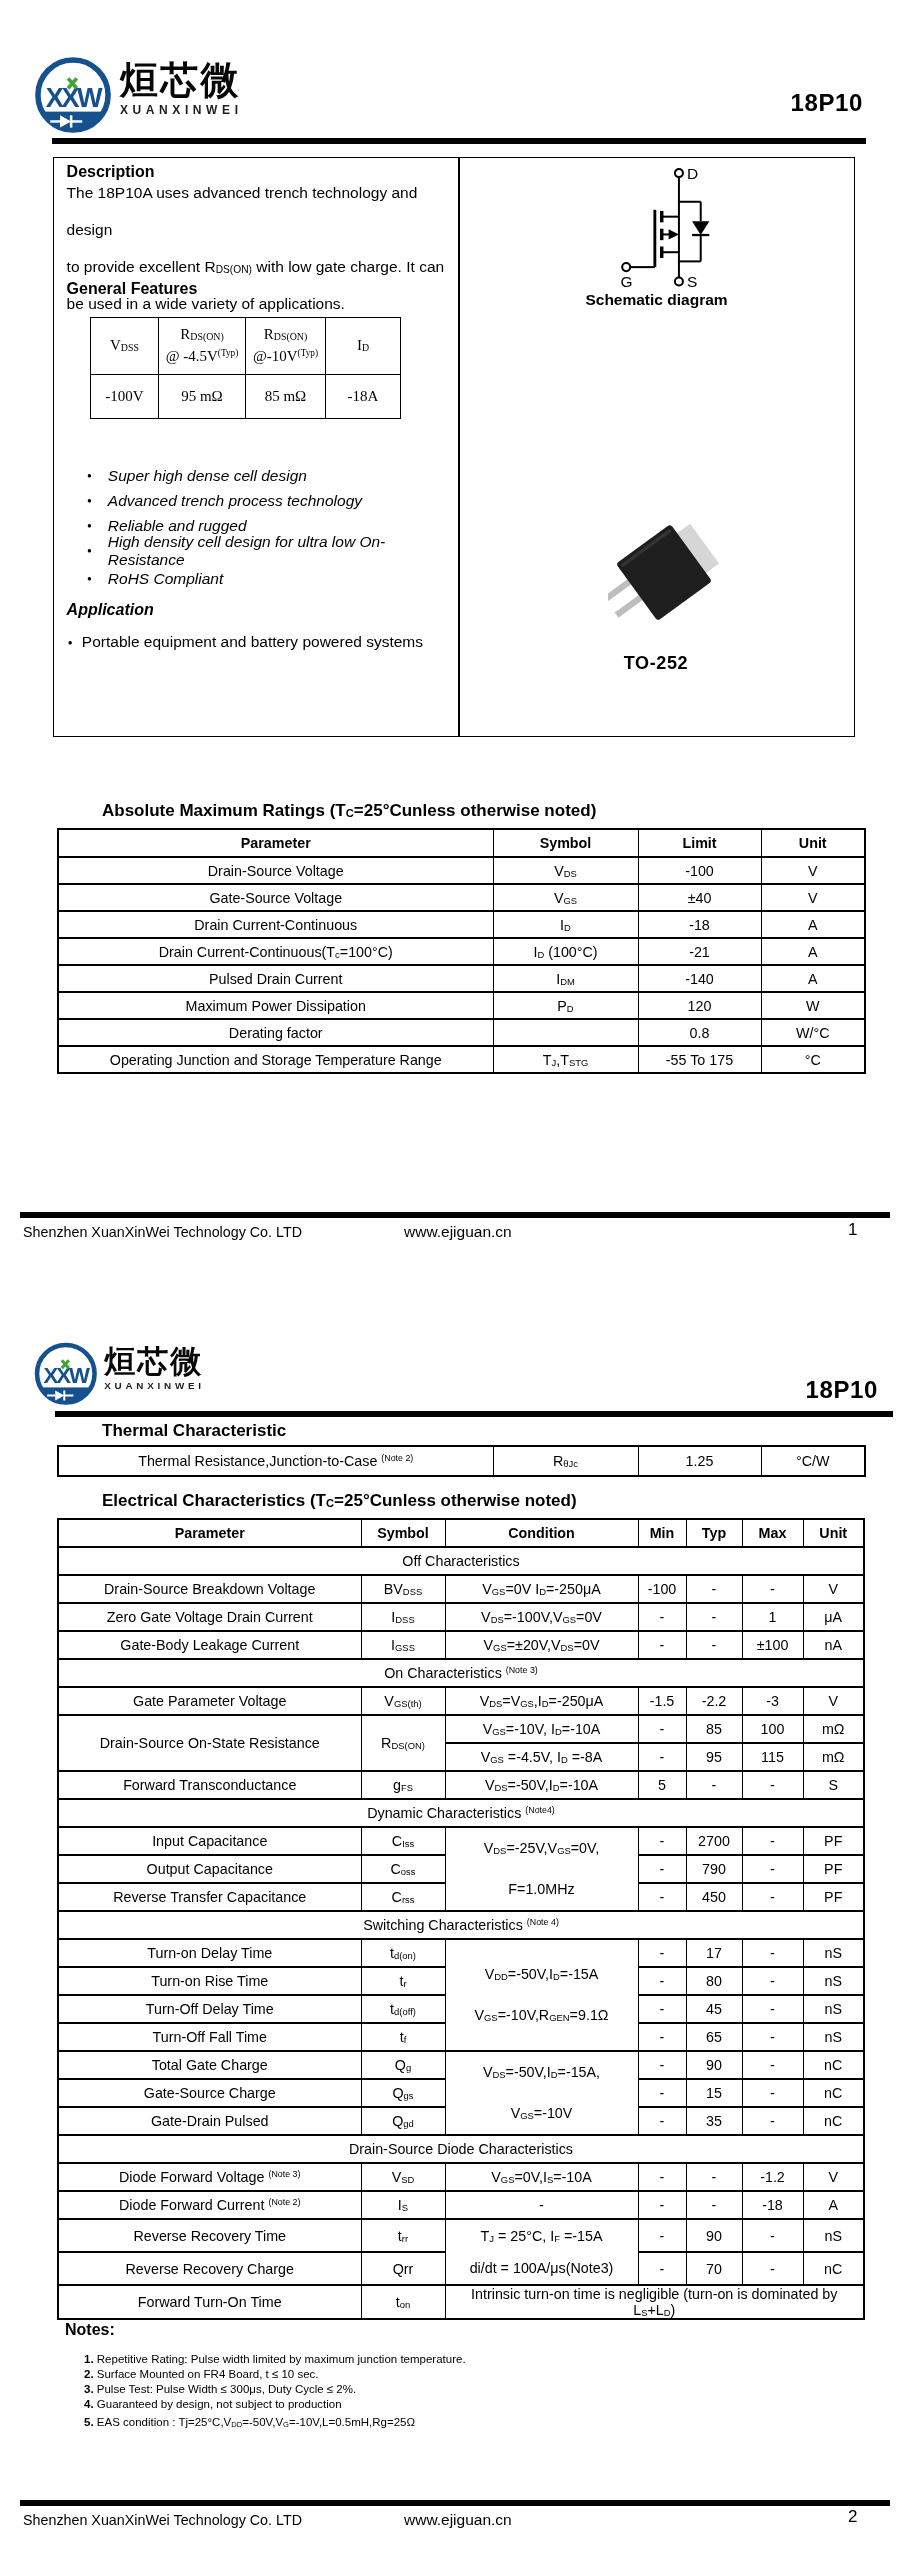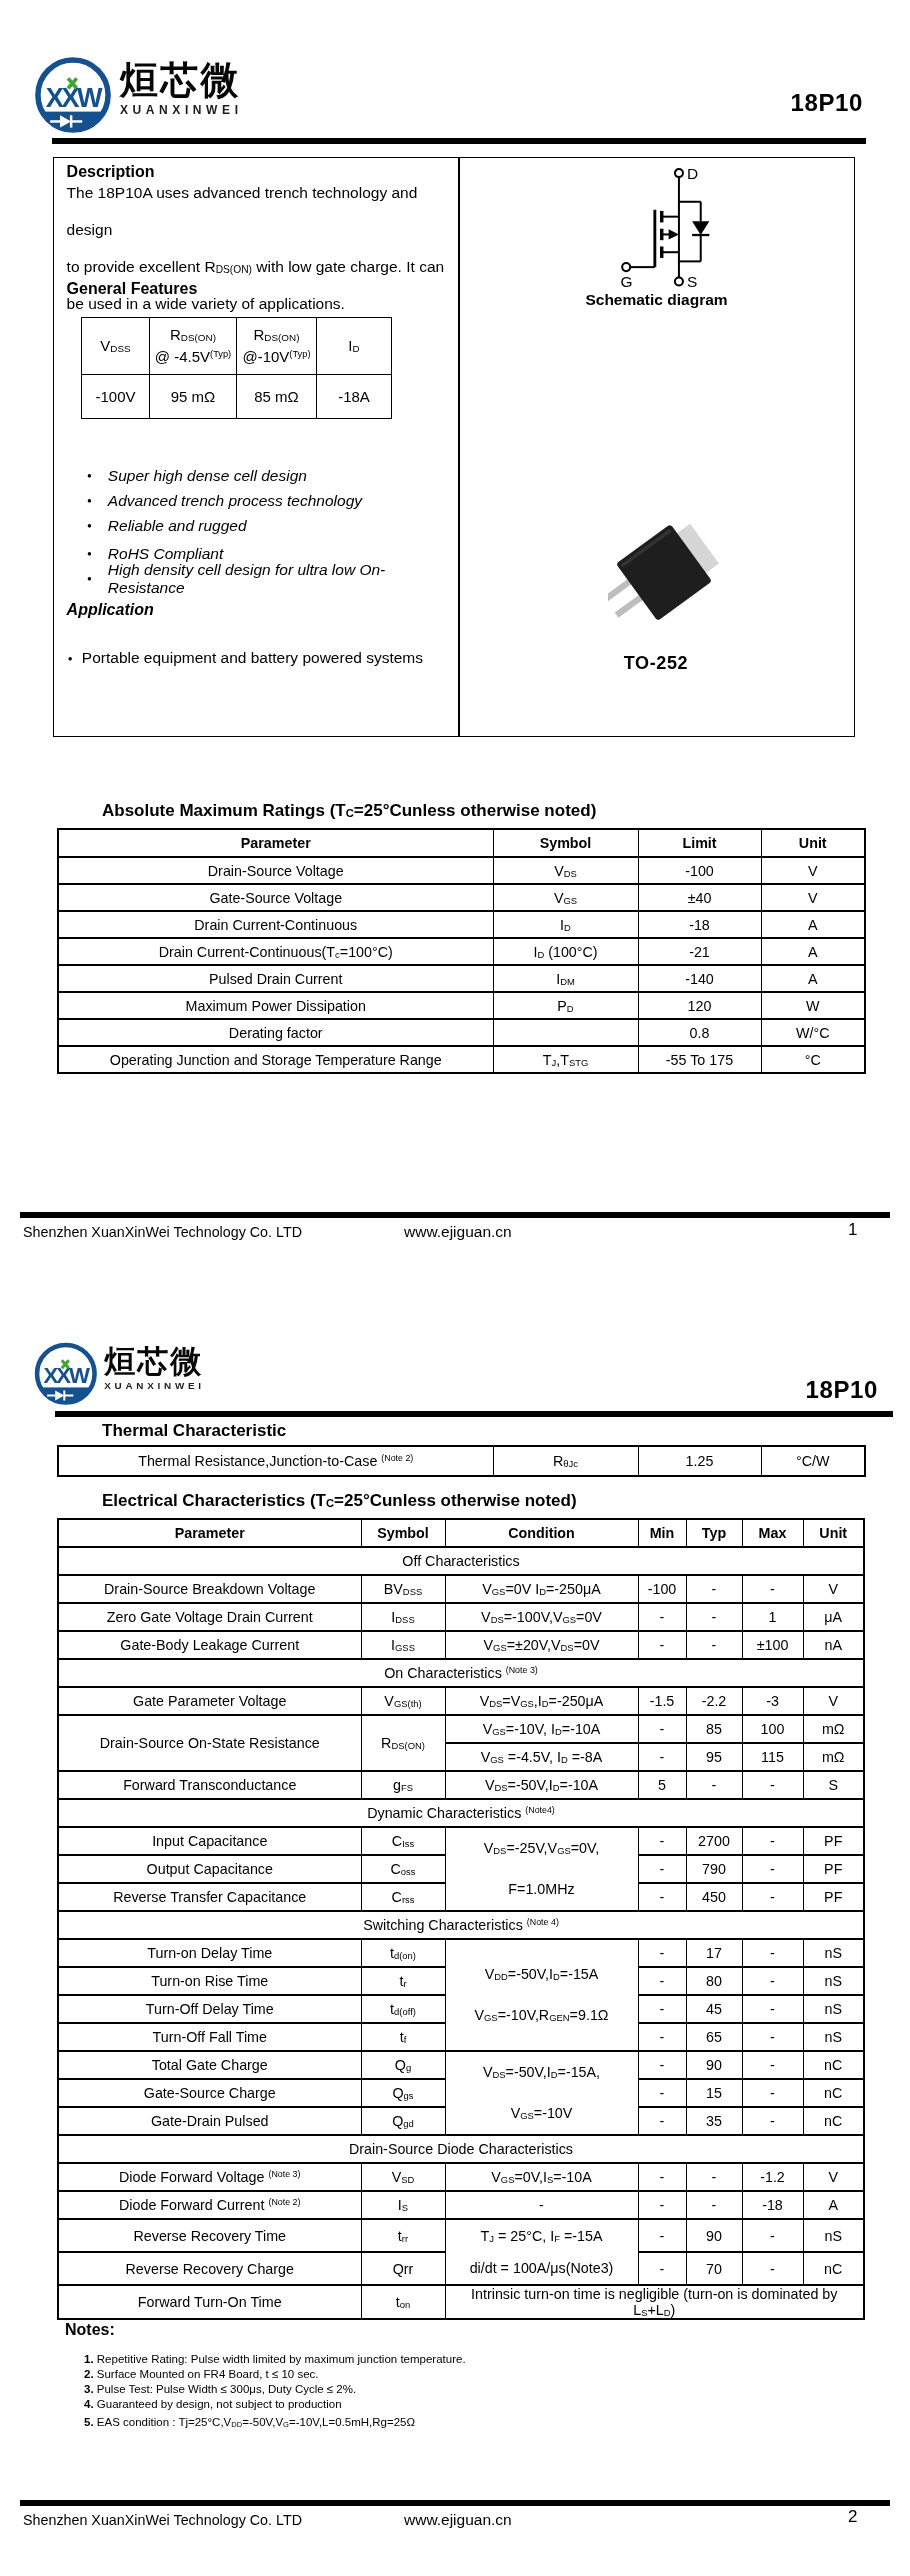--- a/index.html
+++ b/index.html
@@ -17,21 +17,21 @@
   .logo-text{margin-left:6.9px;}
   .logo-cn{font-size:38px;font-weight:900;letter-spacing:2.3px;color:#070707;line-height:1.35;}
   .logo-en{font-size:12px;font-weight:600;letter-spacing:4.6px;color:#1c1c1c;margin-top:-3.4px;}
   
   .content-box{border:1.7px solid #000;}
   .vdivider{position:absolute;background:#000;width:1.7px;}
   .para{font-size:15.5px;line-height:37px;}
   .bullets{list-style:none;margin:17px;padding:0;font-size:15.5px;font-style:italic;}
   .bullets li{height:25px;display:flex;align-items:center;}
   .bullets li::before{content:"●";font-size:8px;margin-right:16px;margin-left:8px;}
-  .app-bullet{font-size:15.5px;display:flex;align-items:center;margin-top:16px;}
+  .app-bullet{font-size:15.5px;display:flex;align-items:center;}
   .app-bullet::before{content:"●";font-size:8px;margin-right:9.2px;}
   .caption{font-weight:bold;font-size:15.5px;text-align:center;}
   .pkg-label{font-weight:bold;font-size:18px;text-align:center;letter-spacing:0.6px;}
   
   table.tbl{border-collapse:collapse;table-layout:fixed;border:2.9px solid #000;}
   table.tbl td,table.tbl th{border:2.3px solid #000;border-left-width:1.1px;border-right-width:1.1px;
       font-size:14.3px;font-weight:normal;text-align:center;vertical-align:middle;padding:0 3.4px;
       overflow:hidden;}
   table.tbl th{font-weight:bold;}
   td.pl{text-align:left;padding-left:8px;}
@@ -85,21 +85,21 @@
   <div class="rule" style="left:52px;top:138px;width:814px;"></div>
 
   <div class="abs content-box" style="left:53px;top:157px;width:800px;height:578px;">
     <div class="vdivider" style="left:404px;top:0;height:578px;"></div>
 
     <div class="abs sec-head" style="left:12.6px;top:4.6px;">Description</div>
     <div class="abs para" style="left:12.6px;top:16px;width:379px;">The 18P10A uses advanced trench technology and design<br>to provide excellent R<sub>DS(ON)</sub> with low gate charge. It can<br>be used in a wide variety of applications.</div>
 
     <div class="abs sec-head" style="left:12.6px;top:122px;">General Features</div>
 
-    <table class="abs feat" style="left:27px;top:159px;width:310px;">
+    <table class="abs feat" style="left:36px;top:159px;width:310px;font-family:Liberation Serif, serif;">
       <colgroup>
           <col style="width:68px">
           <col style="width:87px">
           <col style="width:80px">
           <col style="width:75px">
         </colgroup>
       <tbody>
           <tr style="height:57px;">
         <td>V<sub>DSS</sub></td>
         <td>R<sub>DS(ON)</sub><br>@ -4.5V<sup>(Typ)</sup></td>
@@ -112,22 +112,22 @@
         <td>85 mΩ</td>
         <td>-18A</td>
       </tr>
     </tbody>
       </table>
 
     <ul class="abs bullets" style="left:8px;top:288px;width:379px;">
       <li>Super high dense cell design</li>
       <li>Advanced trench process technology</li>
       <li>Reliable and rugged</li>
+      <li>High density cell design for ultra low On-Resistance</li>
       <li style="margin-top:3.4px;">RoHS Compliant</li>
-      <li>High density cell design for ultra low On-Resistance</li>
     </ul>
 
     <div class="abs sec-head" style="left:12.6px;top:443px;font-style:italic;">Application</div>
     <div class="abs app-bullet" style="left:13.8px;top:475px;">Portable equipment and battery powered systems</div>
 
     <svg class="abs" style="left:516px;top:6.9px;" width="172" height="132" viewBox="0 0 300 230">
       <g stroke="#000" stroke-width="3.5" fill="none">
         <circle cx="190" cy="14" r="7" fill="#fff"></circle>
         <line x1="190" y1="21" x2="190" y2="196"></line>
         <line x1="190" y1="64" x2="228" y2="64"></line>

